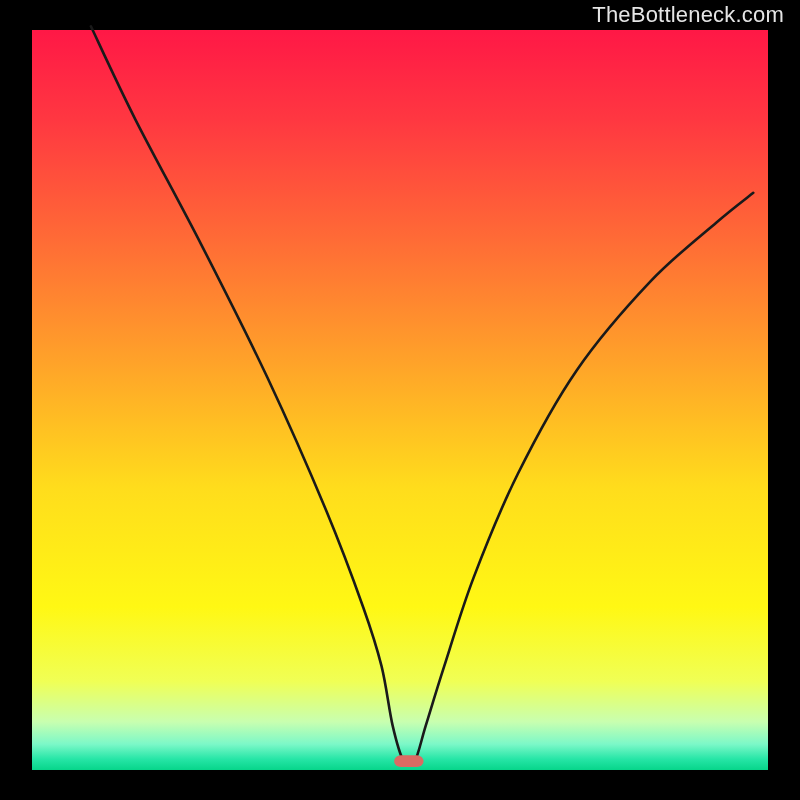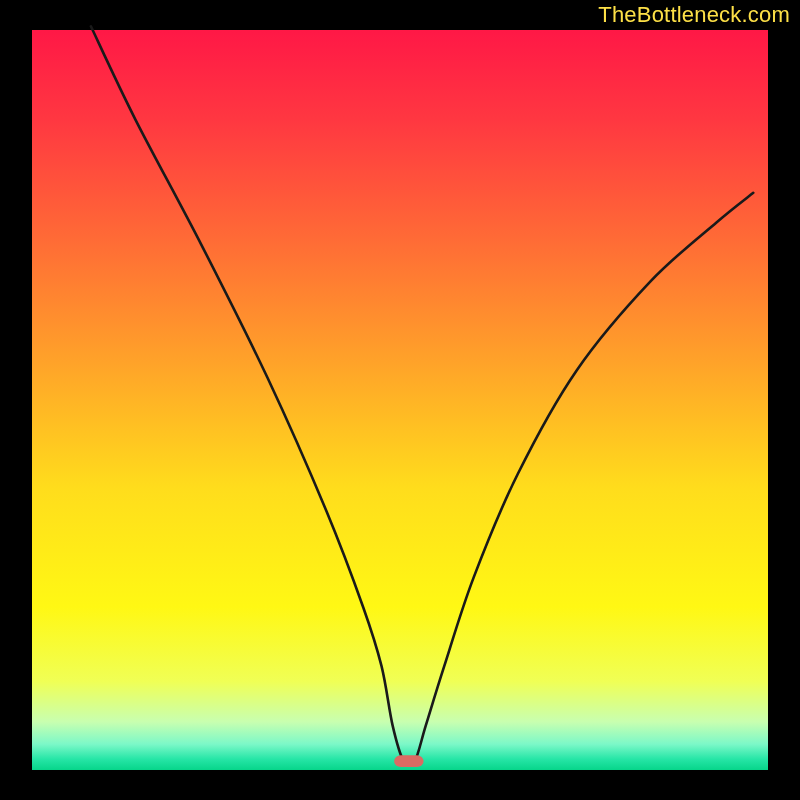--- a/index.html
+++ b/index.html
@@ -13,22 +13,22 @@
   }
   .frame {
     position: relative;
     width: 800px;
     height: 800px;
     background: #000;
   }
   .watermark {
     position: absolute;
     top: 2px;
-    right: 10px;
-    color: #fde047;
+    right: 16px;
+    color: #e5e5e5;
     font-size: 22px;
     font-weight: 500;
     letter-spacing: 0.2px;
     z-index: 3;
     user-select: none;
   }
   svg {
     position: absolute;
     top: 0;
     left: 0;

